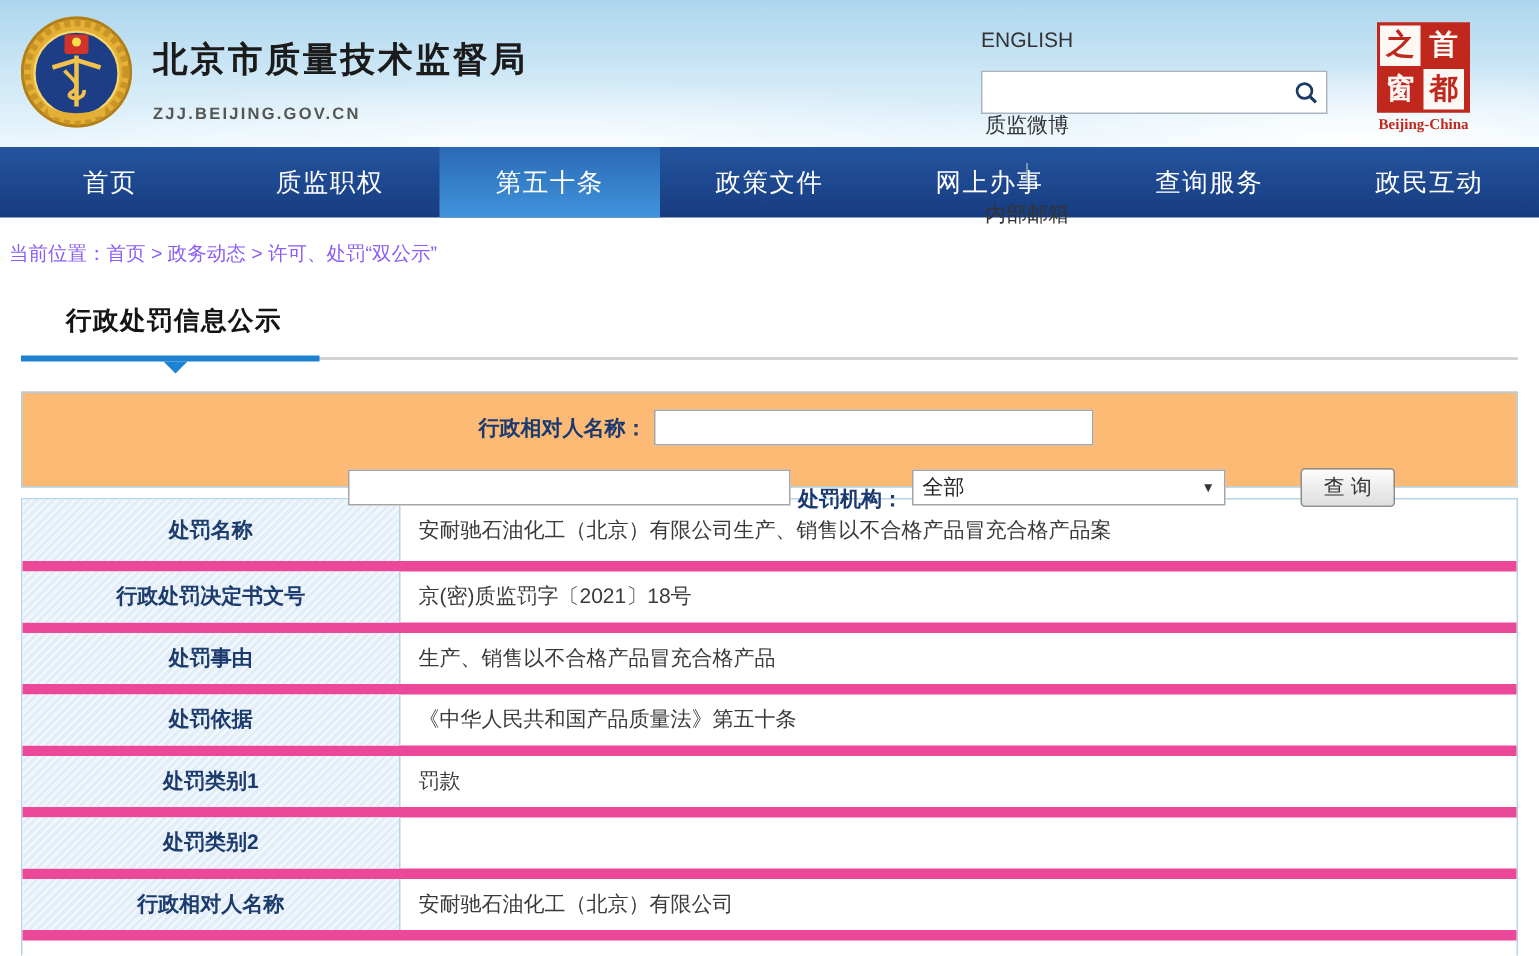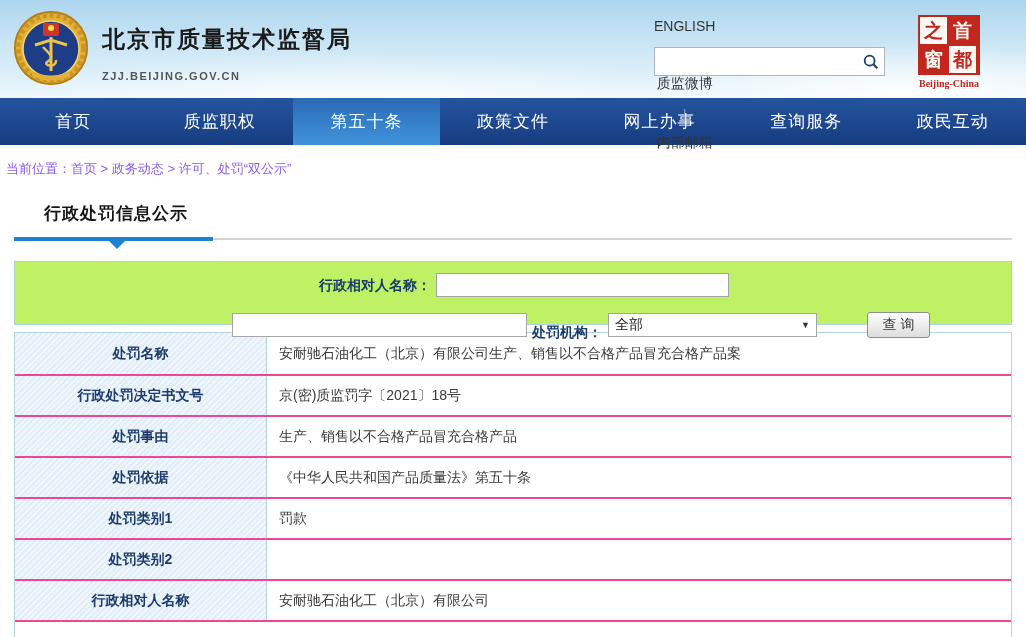--- a/index.html
+++ b/index.html
@@ -41,36 +41,36 @@
 
   
   .section-head { margin:0 14px; padding-top:24px; }
   .page-title { font-size:17px; font-weight:bold; color:#141414; margin-left:30px; letter-spacing:1px; }
   .rule { position:relative; height:12px; margin-top:12px; }
   .rule-gray { position:absolute; top:1px; left:0; right:0; height:2px; background:#d3d3d3; }
   .rule-blue { position:absolute; top:0; left:0; width:199px; height:4px; background:#1e82d2; }
   .rule-arrow { position:absolute; top:4px; left:95px; width:0; height:0; border-left:8px solid transparent; border-right:8px solid transparent; border-top:8px solid #1e82d2; }
 
   
-  .form-box { position:relative; margin:12px 14px 0; height:64px; border:1px solid #aed2e5; background:#bef264; }
+  .form-box { position:relative; margin:12px 14px 0; height:64px; border:1px solid #aed2e5; background:#fdba74; }
   .lbl { position:absolute; font-size:14px; font-weight:bold; color:#1a3a70; line-height:24px; }
   .lbl1 { left:0; top:11px; width:416px; text-align:right; }
   .lbl2 { left:0; top:51px; width:212px; text-align:right; }
   .lbl3 { left:517px; top:58px;text-align:right; }
   .inp { position:absolute; height:24px; border:1px solid #a5a5a5; padding:0 5px; font-size:13px; outline:none; }
   .inp1 { left:421px; top:11px; width:293px; }
   .inp2 { left:217px; top:51px; width:295px; }
   .sel { position:absolute; left:593px; top:51px; width:209px; height:24px; border:1px solid #a5a5a5; background:#fff; display:flex; align-items:center; font-size:14px; color:#222; padding:0 6px; cursor:pointer; }
   .sel .val { flex:1; }
   .sel .caret { font-size:9px; color:#333; }
   .query-btn { position:absolute; left:852px; top:50px; width:63px; height:26px; border:1px solid #8d8d8d; border-radius:3px; background:linear-gradient(180deg,#fdfdfd,#dedede); font-size:14px; color:#333; cursor:pointer; font-family:inherit; }
 
   
   .detail-table { margin:7px 14px 0; border:1px solid #b3d5e5; background:#fff; }
-  .t-row { display:flex; min-height:41px; border-top:2px solid #ec4899; }
+  .t-row { display:flex; min-height:41px; border-top:7px solid #ec4899; }
   .t-row:first-child { border-top:none; }
   .t-label { width:252px; flex:0 0 252px; display:flex; align-items:center; justify-content:center; font-size:14px; font-weight:bold; color:#1c3c6e; border-right:1px solid #b3d5e5; background:repeating-linear-gradient(135deg,#eff6fc 0px,#eff6fc 2px,#e2edf7 2px,#e2edf7 4px); }
   .t-value { flex:1; display:flex; align-items:center; padding:6px 12px; font-size:14px; color:#3a3a3a; }
 </style>
 </head>
 <body>
 
 <div class="header">
   <div class="emblem">
     <svg viewBox="0 0 78 82" width="78" height="82">

